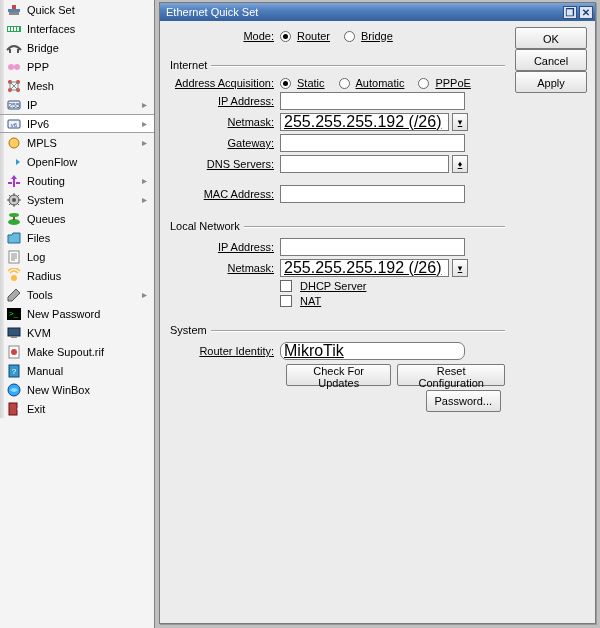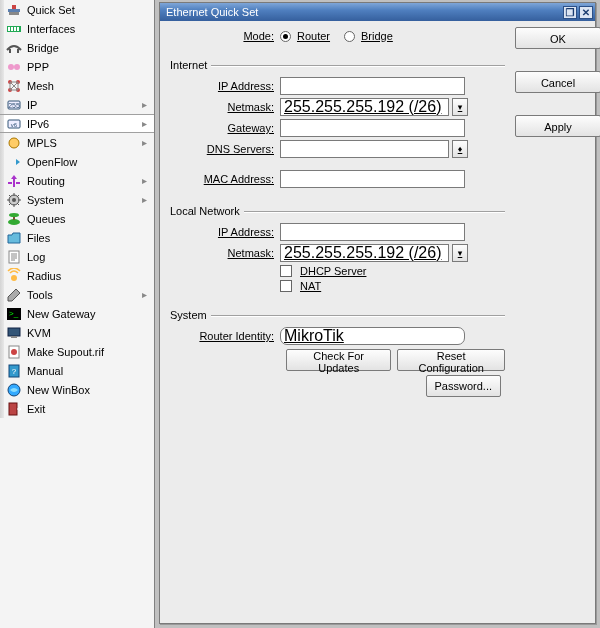--- a/index.html
+++ b/index.html
@@ -94,29 +94,29 @@
     flex:1;
     padding: 6px 6px 6px 10px;
     overflow:auto;
   }
   .button-col {
     width: 84px;
     padding: 6px 6px 0 4px;
   }
   .btn {
     display:block;
-    width: 86px;
+    width: 72px;
     height: 22px;
     background: linear-gradient(to bottom,#fdfdfd,#e3e3e3);
     border: 1px solid #7a7a7a;
     border-radius: 2px;
     font-size: 11px;
     text-align:center;
     line-height:20px;
-    margin-bottom: 22px;
+    margin-bottom: 0;
     cursor:pointer;
     color:#000;
   }
   fieldset.group {
     border: none;
     margin: 0 0 8px 0;
     padding: 0;
     position: relative;
   }
   .group-header {
@@ -371,21 +371,21 @@
         <span class="submenu-arrow">▸</span>
       </div>
       <div class="sidebar-item">
         <span class="sidebar-vline"></span>
         <span class="icon">
           <svg width="16" height="16" viewBox="0 0 16 16">
             <rect x="1" y="2" width="14" height="12" fill="#000"></rect>
             <text x="3" y="10" font-size="8" fill="#0f0">&gt;_</text>
           </svg>
         </span>
-        <span class="label">New Gateway</span>
+        <span class="label">New Password</span>
       </div>
       <div class="sidebar-item">
         <span class="sidebar-vline"></span>
         <span class="icon">
           <svg width="16" height="16" viewBox="0 0 16 16">
             <rect x="2" y="3" width="12" height="8" fill="#357" stroke="#124"></rect>
             <rect x="5" y="11" width="6" height="2" fill="#888"></rect>
           </svg>
         </span>
         <span class="label">KVM</span>
@@ -453,20 +453,31 @@
               </div>
             </div>
           </fieldset>
 
           <fieldset class="group">
             <div class="group-header">
               <span class="gh-label">Internet</span>
               <span class="gh-line"></span>
             </div>
             <div class="row">
+              <span class="lbl">Address Acquisition:</span>
+              <div class="ctrl radio-group">
+                <span class="radio checked"></span>
+                <span class="radio-label">Static</span>
+                <span class="radio"></span>
+                <span class="radio-label">Automatic</span>
+                <span class="radio"></span>
+                <span class="radio-label">PPPoE</span>
+              </div>
+            </div>
+            <div class="row">
               <span class="lbl">IP Address:</span>
               <div class="ctrl">
                   <input class="txt" style="width: 185px;" value="">
                 </div>
             </div>
             <div class="row">
               <span class="lbl">Netmask:</span>
               <div class="ctrl">
                 <div class="fakeinput" style="width:169px">255.255.255.192 (/26)</div>
                 <span class="dropdown-btn">▾</span>

